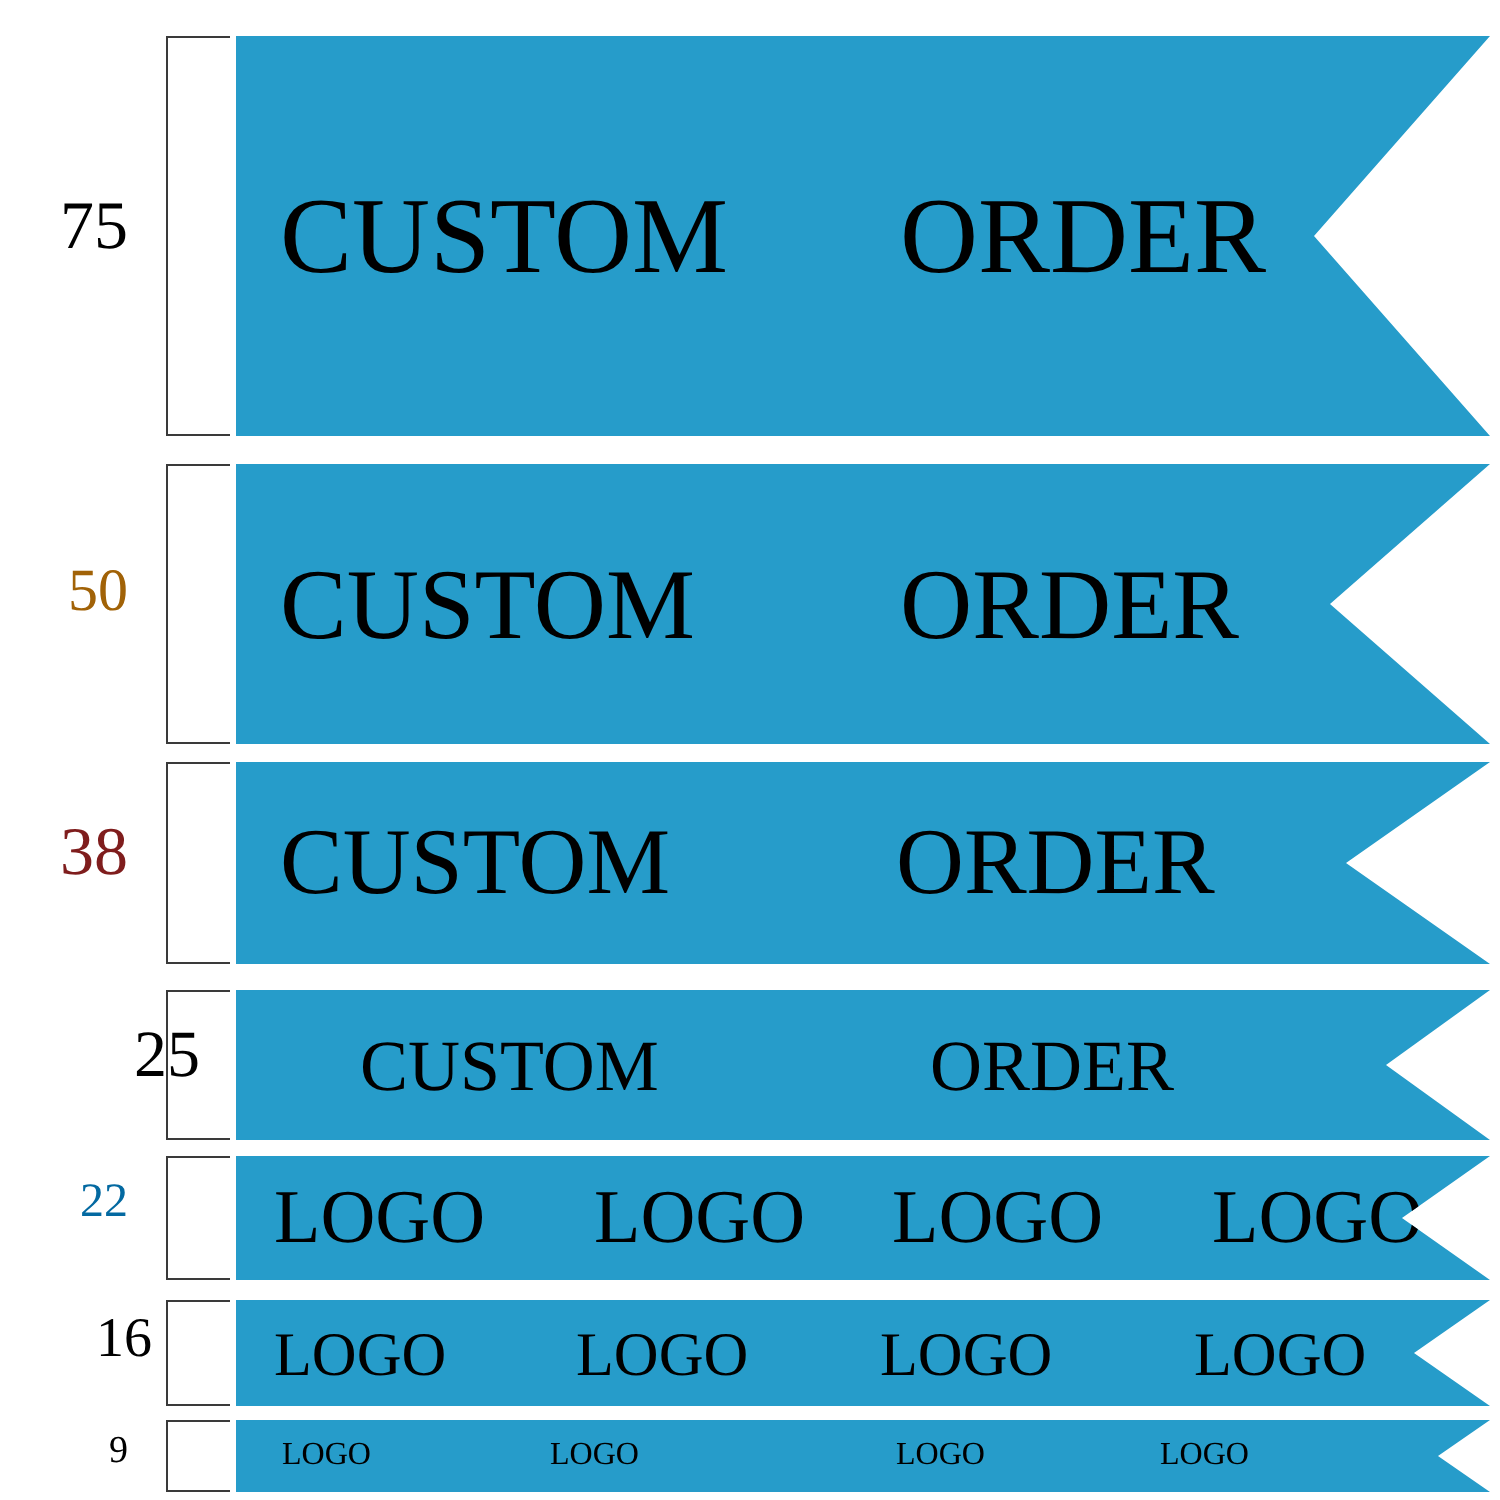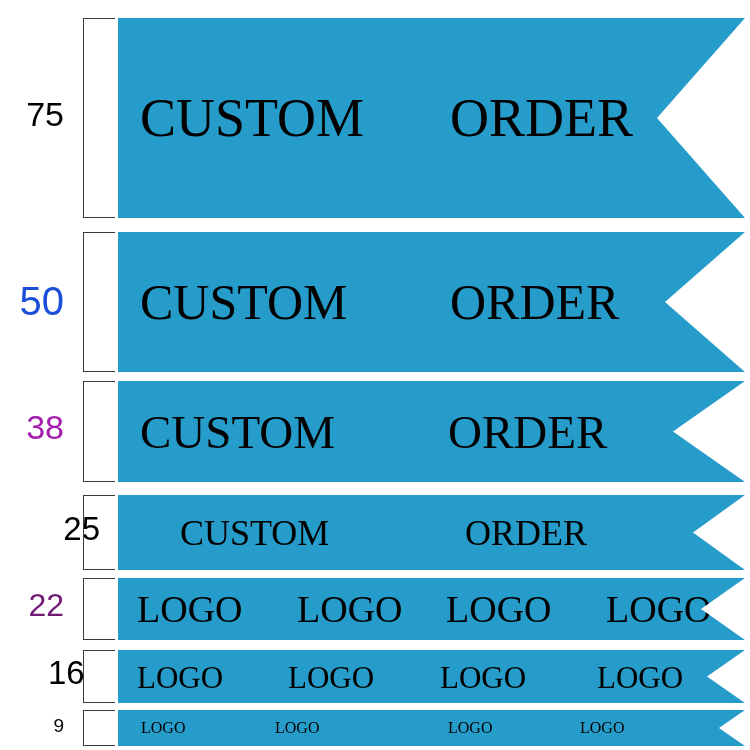--- a/index.html
+++ b/index.html
@@ -18,21 +18,21 @@
     width: 750px;
     height: 750px;
     background: #ffffff;
   }
 
   
   .size-label {
     position: absolute;
     right: 0;
     text-align: right;
-    font-family: Liberation Sans, sans-serif;
+    font-family: Liberation Serif, serif;
     color: #000000;
     line-height: 1;
     white-space: nowrap;
   }
   .label-wrap {
     position: absolute;
     left: 0;
     width: 76px;
     display: block;
   }
@@ -74,55 +74,55 @@
 <div id="stage" style="background: rgb(255, 255, 255);">
     <div class="label-wrap" style="top: 96.92px;">
       <div class="size-label" style="position: relative; font-size: 34px; color: rgb(0, 0, 0); padding-right: 12px;">75</div>
     </div>
     <div class="bracket" style="top: 18px; left: 83px; width: 32px; height: 200px; border-color: rgb(58, 58, 58);"></div>
     <div class="ribbon" style="top: 18px; left: 118px; width: 627px; height: 200px; background: rgb(38, 156, 202); clip-path: polygon(0% 0%, 100% 0%, 85.965% 50%, 100% 100%, 0% 100%);">
       <span class="ribbon-text" style="left: 22px; font-size: 54px; top: 50%; transform: translateY(-50%); color: rgb(0, 0, 0);">CUSTOM</span>
       <span class="ribbon-text" style="left: 332px; font-size: 54px; top: 50%; transform: translateY(-50%); color: rgb(0, 0, 0);">ORDER</span>
     </div>
     <div class="label-wrap" style="top: 280.92px;">
-      <div class="size-label" style="position: relative; font-size: 40px; color: #1d4ed8; padding-right: 12px;">50</div>
+      <div class="size-label" style="position: relative; font-size: 30px; color: #a16207; padding-right: 12px;">50</div>
     </div>
     <div class="bracket" style="top: 232px; left: 83px; width: 32px; height: 140px; border-color: rgb(58, 58, 58);"></div>
     <div class="ribbon" style="top: 232px; left: 118px; width: 627px; height: 140px; background: rgb(38, 156, 202); clip-path: polygon(0% 0%, 100% 0%, 87.241% 50%, 100% 100%, 0% 100%);">
       <span class="ribbon-text" style="left: 22px; font-size: 50px; top: 50%; transform: translateY(-50%); color: rgb(0, 0, 0);">CUSTOM</span>
       <span class="ribbon-text" style="left: 332px; font-size: 50px; top: 50%; transform: translateY(-50%); color: rgb(0, 0, 0);">ORDER</span>
     </div>
     <div class="label-wrap" style="top: 410.42px;">
-      <div class="size-label" style="position: relative; font-size: 34px; color: #a21caf; padding-right: 12px;">38</div>
+      <div class="size-label" style="position: relative; font-size: 34px; color: #7f1d1d; padding-right: 12px;">38</div>
     </div>
     <div class="bracket" style="top: 381px; left: 83px; width: 32px; height: 101px; border-color: rgb(58, 58, 58);"></div>
     <div class="ribbon" style="top: 381px; left: 118px; width: 627px; height: 101px; background: rgb(38, 156, 202); clip-path: polygon(0% 0%, 100% 0%, 88.517% 50%, 100% 100%, 0% 100%);">
       <span class="ribbon-text" style="left: 22px; font-size: 47px; top: 50%; transform: translateY(-50%); color: rgb(0, 0, 0);">CUSTOM</span>
       <span class="ribbon-text" style="left: 330px; font-size: 47px; top: 50%; transform: translateY(-50%); color: rgb(0, 0, 0);">ORDER</span>
     </div>
     <div class="label-wrap" style="top: 512.04px; padding-left: 36px;">
       <div class="size-label" style="position: relative; font-size: 33px; color: rgb(0, 0, 0); padding-right: 12px;">25</div>
     </div>
     <div class="bracket" style="top: 495px; left: 83px; width: 32px; height: 75px; border-color: rgb(58, 58, 58);"></div>
     <div class="ribbon" style="top: 495px; left: 118px; width: 627px; height: 75px; background: rgb(38, 156, 202); clip-path: polygon(0% 0%, 100% 0%, 91.707% 50%, 100% 100%, 0% 100%);">
       <span class="ribbon-text" style="left: 62px; font-size: 36px; top: 50%; transform: translateY(-50%); color: rgb(0, 0, 0);">CUSTOM</span>
       <span class="ribbon-text" style="left: 347px; font-size: 36px; top: 50%; transform: translateY(-50%); color: rgb(0, 0, 0);">ORDER</span>
     </div>
     <div class="label-wrap" style="top: 588.54px;">
-      <div class="size-label" style="position: relative; font-size: 32px; color: #701a75; padding-right: 12px;">22</div>
+      <div class="size-label" style="position: relative; font-size: 24px; color: #0369a1; padding-right: 12px;">22</div>
     </div>
     <div class="bracket" style="top: 578px; left: 83px; width: 32px; height: 62px; border-color: rgb(58, 58, 58);"></div>
     <div class="ribbon" style="top: 578px; left: 118px; width: 627px; height: 62px; background: rgb(38, 156, 202); clip-path: polygon(0% 0%, 100% 0%, 92.982% 50%, 100% 100%, 0% 100%);">
       <span class="ribbon-text" style="left: 19px; font-size: 38px; top: 50%; transform: translateY(-50%); color: rgb(0, 0, 0);">LOGO</span>
       <span class="ribbon-text" style="left: 179px; font-size: 38px; top: 50%; transform: translateY(-50%); color: rgb(0, 0, 0);">LOGO</span>
       <span class="ribbon-text" style="left: 328px; font-size: 38px; top: 50%; transform: translateY(-50%); color: rgb(0, 0, 0);">LOGO</span>
       <span class="ribbon-text" style="left: 488px; font-size: 38px; top: 50%; transform: translateY(-50%); color: rgb(0, 0, 0);">LOGO</span>
     </div>
     <div class="label-wrap" style="top: 656.04px;">
-      <div class="size-label" style="position: relative; font-size: 33px; color: rgb(0, 0, 0); padding-right: 12px; margin-left: 48px;">16</div>
+      <div class="size-label" style="position: relative; font-size: 28px; color: rgb(0, 0, 0); padding-right: 12px; margin-left: 48px;">16</div>
     </div>
     <div class="bracket" style="top: 650px; left: 83px; width: 32px; height: 53px; border-color: rgb(58, 58, 58);"></div>
     <div class="ribbon" style="top: 650px; left: 118px; width: 627px; height: 53px; background: rgb(38, 156, 202); clip-path: polygon(0% 0%, 100% 0%, 93.939% 50%, 100% 100%, 0% 100%);">
       <span class="ribbon-text" style="left: 19px; font-size: 31px; top: 50%; transform: translateY(-50%); color: rgb(0, 0, 0);">LOGO</span>
       <span class="ribbon-text" style="left: 170px; font-size: 31px; top: 50%; transform: translateY(-50%); color: rgb(0, 0, 0);">LOGO</span>
       <span class="ribbon-text" style="left: 322px; font-size: 31px; top: 50%; transform: translateY(-50%); color: rgb(0, 0, 0);">LOGO</span>
       <span class="ribbon-text" style="left: 479px; font-size: 31px; top: 50%; transform: translateY(-50%); color: rgb(0, 0, 0);">LOGO</span>
     </div>
     <div class="label-wrap" style="top: 716.22px;">
       <div class="size-label" style="position: relative; font-size: 19px; color: rgb(0, 0, 0); padding-right: 12px;">9</div>

